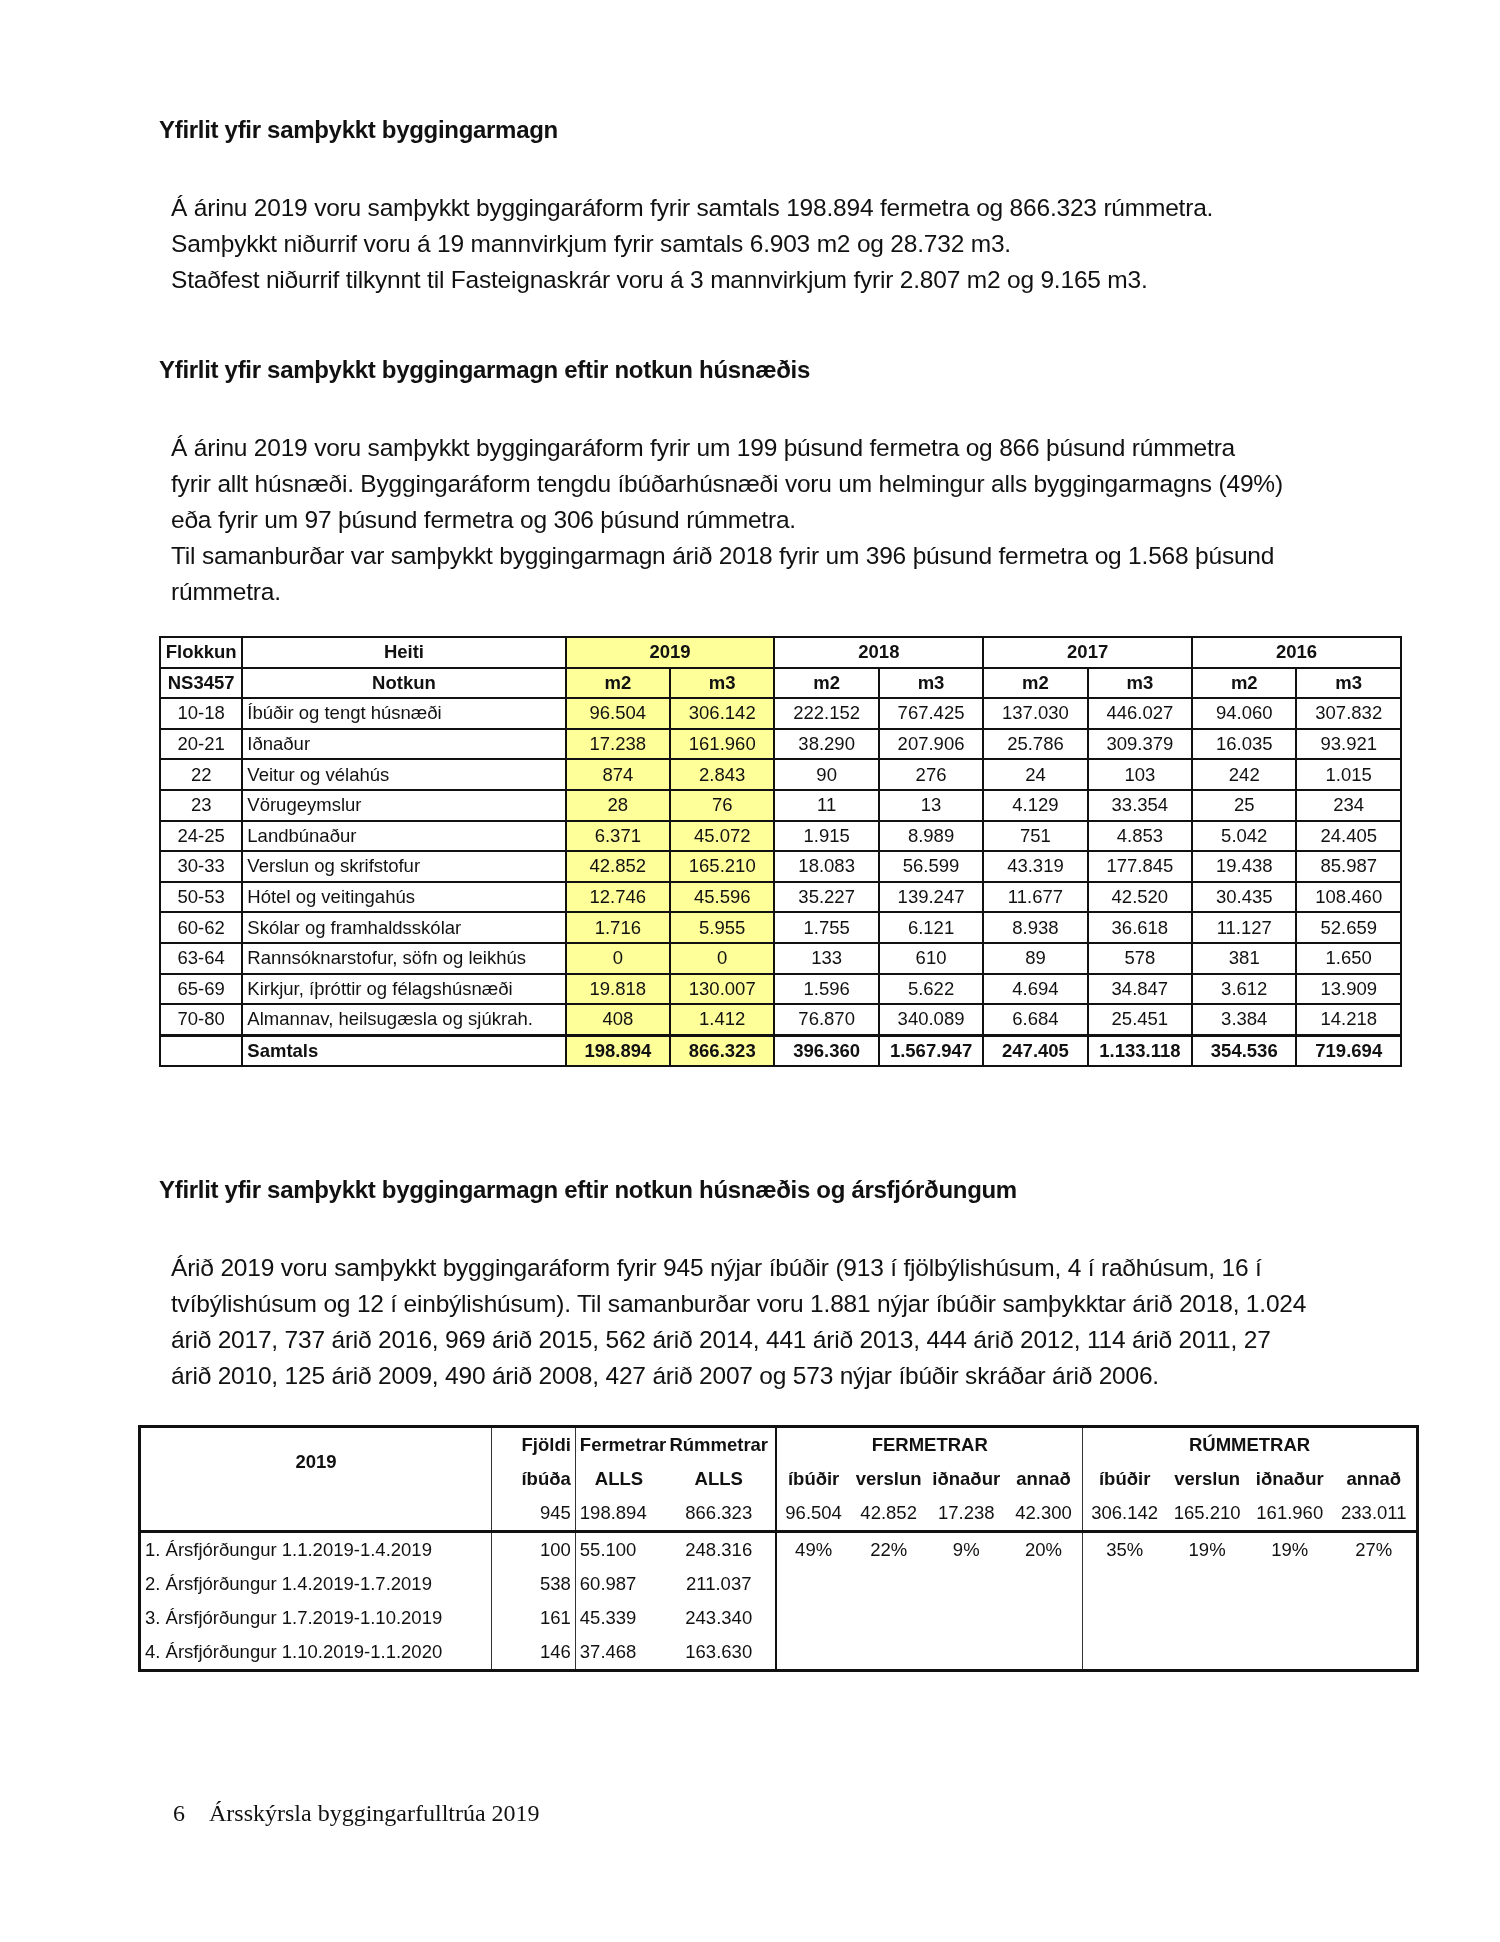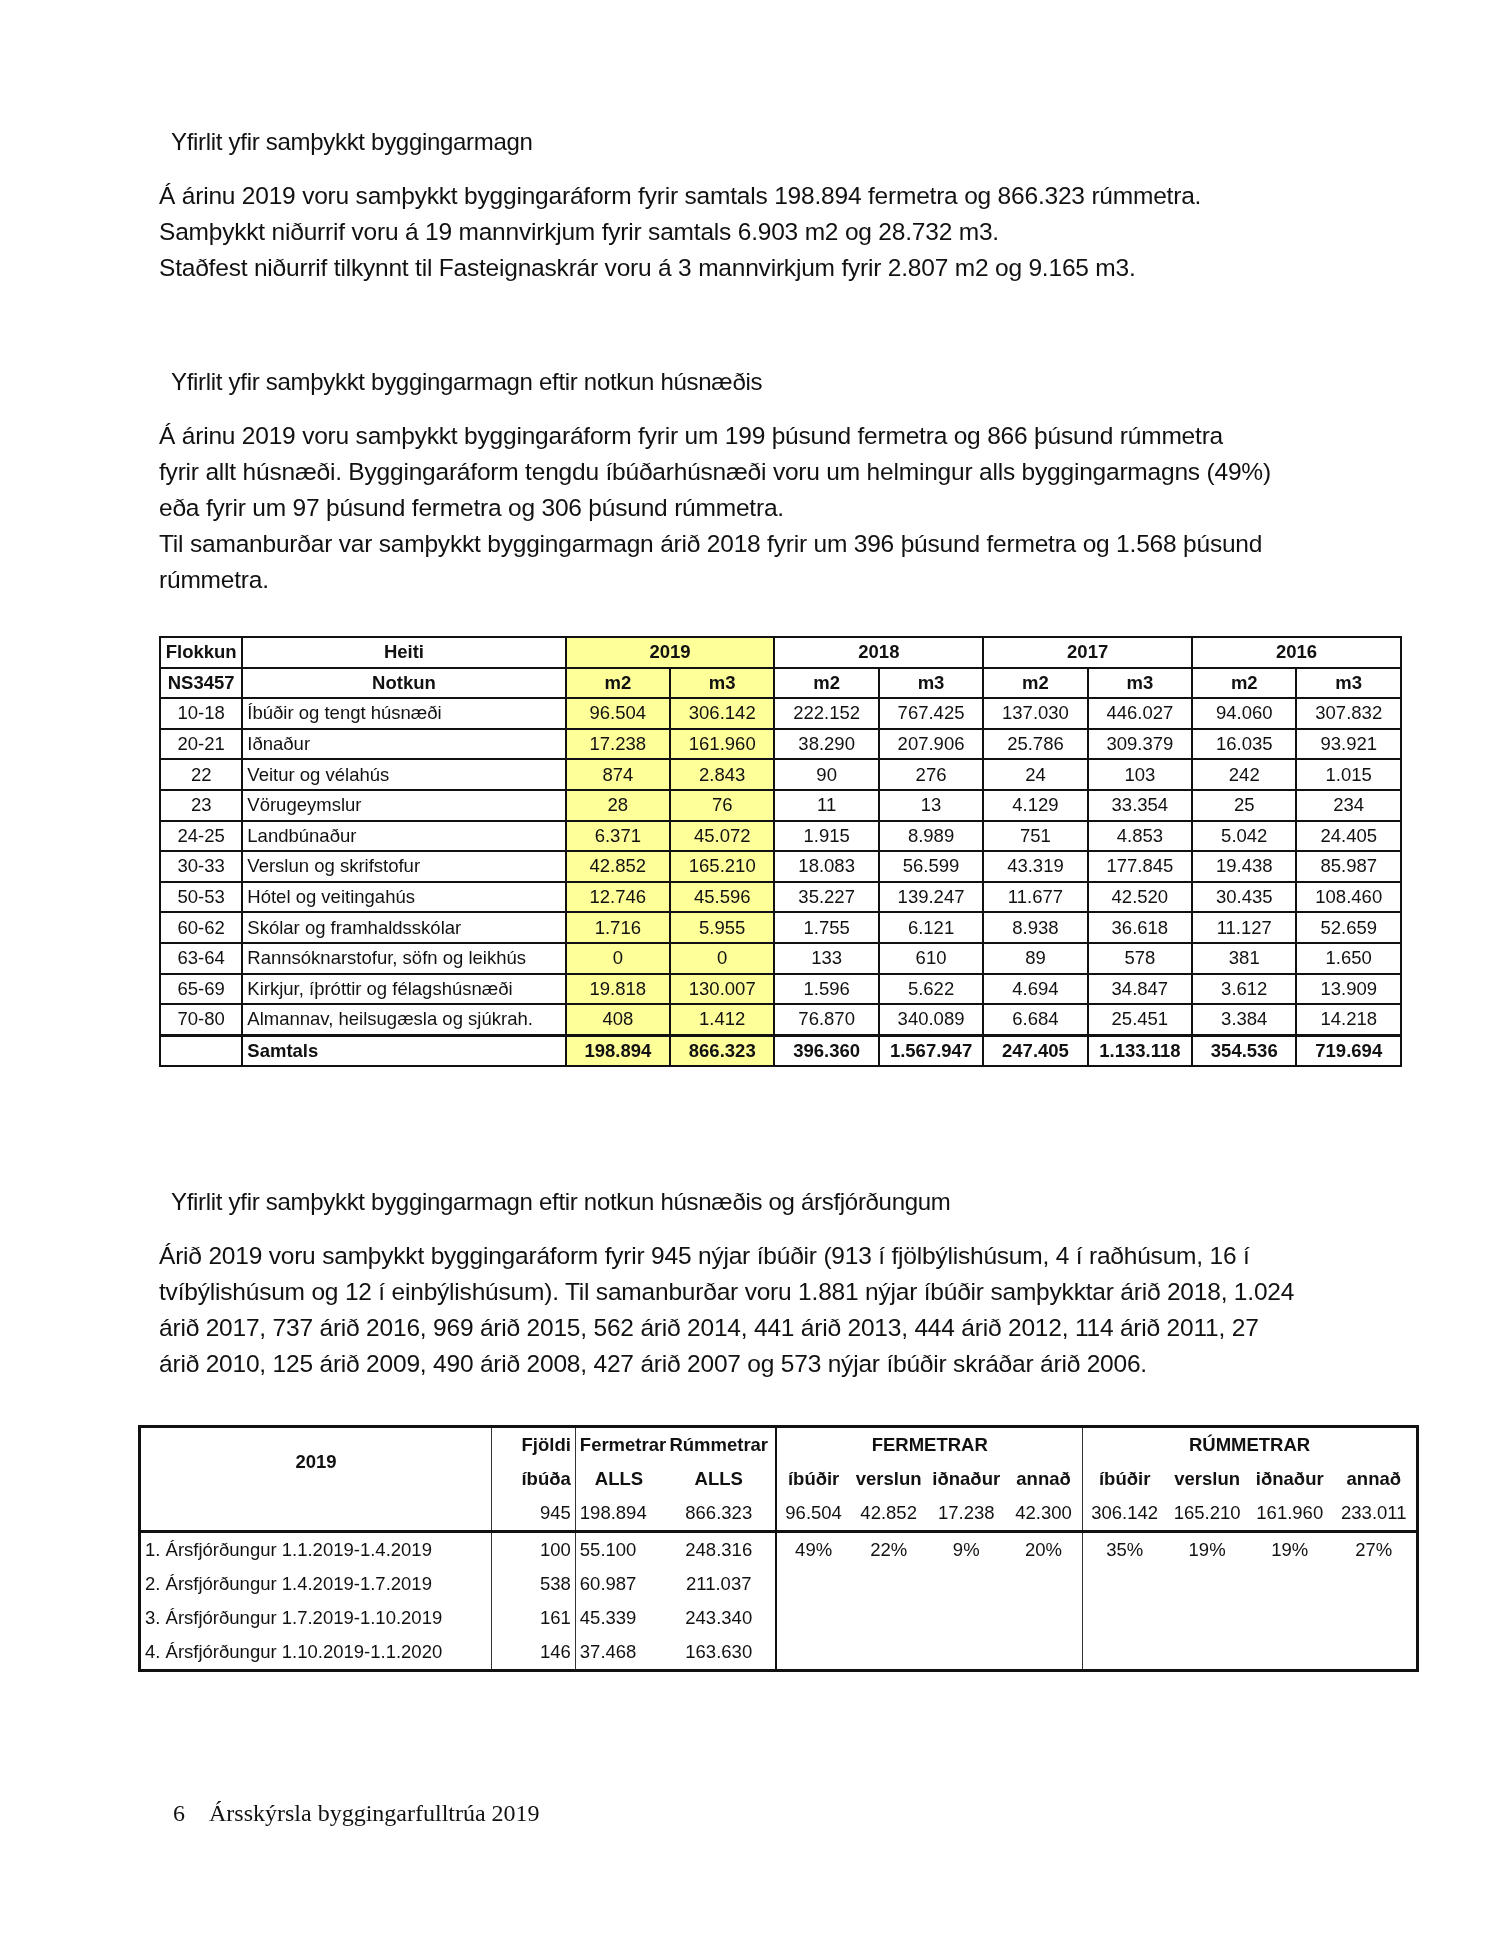--- a/index.html
+++ b/index.html
@@ -1,19 +1,19 @@
 <!DOCTYPE html>
 <html><head>
 <meta charset="utf-8">
 <style>
   html, body { margin: 0; padding: 0; background: #ffffff; }
   body { width: 1500px; height: 1942px; position: relative; font-family: "Liberation Sans", sans-serif; color: #111; }
   .page { position: absolute; left: 0; top: 0; width: 1500px; height: 1942px; }
-  h2 { position: absolute; margin: 12px; font-family: "Liberation Sans", sans-serif; font-weight: normal; font-size: 24px; letter-spacing: -0.3px; }
-  .para { position: absolute; margin: 0; font-size: 24.5px; line-height: 36px; letter-spacing: -0.2px; }
+  h2 { position: absolute; margin: 0; font-family: "Liberation Sans", sans-serif; font-weight: bold; font-size: 24px; letter-spacing: -0.3px; }
+  .para { position: absolute; margin: 12px; font-size: 24.5px; line-height: 36px; letter-spacing: -0.2px; }
   .para span { display: block; white-space: nowrap; }
 
   
   table.t1 { position: absolute; left: 159px; top: 636px; width: 1243px; border-collapse: collapse; font-size: 18.5px; table-layout: fixed; }
   table.t1 td, table.t1 th { border: 2px solid #111; height: 28.6px; padding: 0 4px; text-align: center; white-space: nowrap; overflow: hidden; }
   table.t1 th { font-weight: bold; }
   table.t1 td.name { text-align: left; padding-left: 4px; }
   table.t1 .y19 { background: #ffff99; }
   table.t1 tr.total td { font-weight: bold; border-top: 3px solid #111; }
   table.t1 { border: 2.5px solid #111; }

